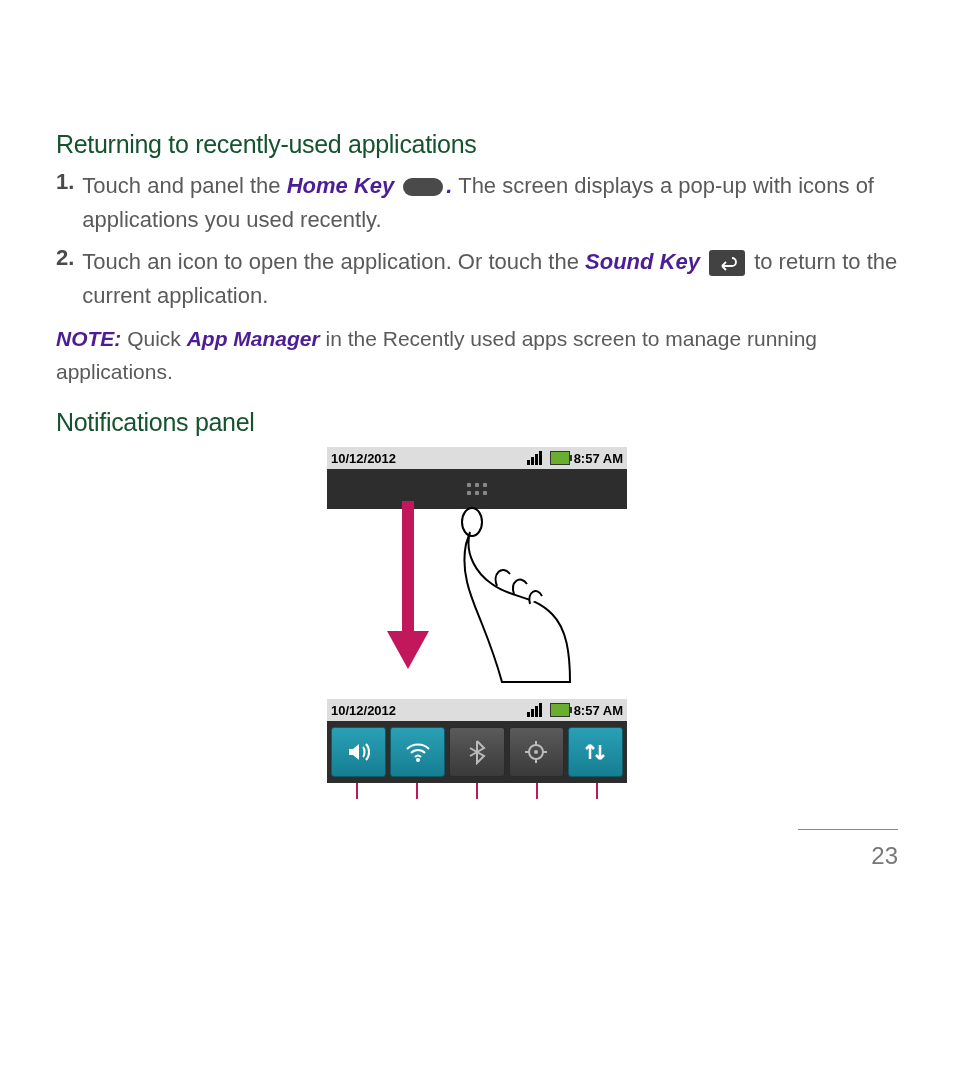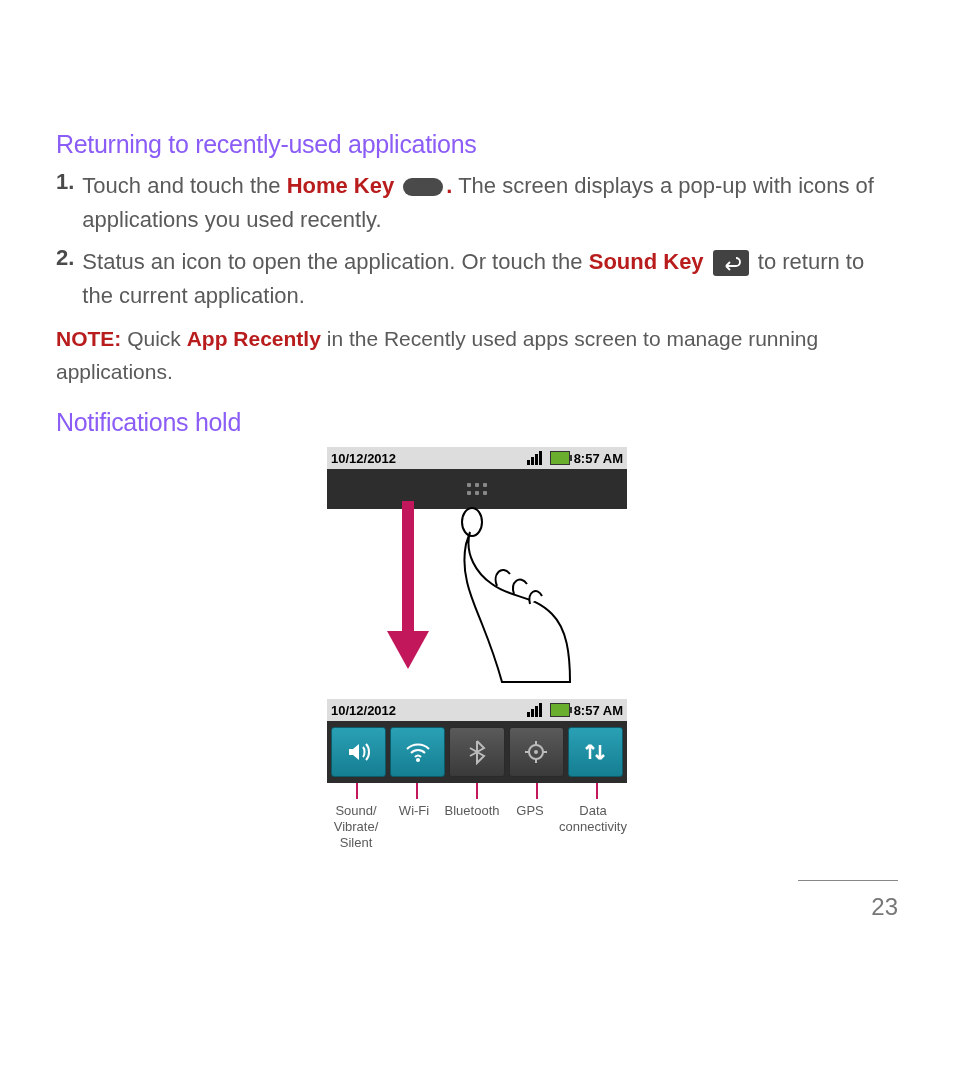--- a/index.html
+++ b/index.html
@@ -7,21 +7,21 @@
     padding: 0;
     font-family: Arial, Helvetica, sans-serif;
     color: #4a4a4a;
     width: 954px;
     background: #fff;
   }
   .page {
     padding: 130px 56px 0 56px;
   }
   h2.section {
-    color: #8b5cf6;
+    color: #14532d;
     font-size: 25px;
     font-weight: normal;
     margin: 0 0 10px 0;
     letter-spacing: -0.3px;
   }
   .body-text {
     font-size: 22px;
     line-height: 1.55;
     color: #5a5a5a;
     margin: 0 0 8px 0;
@@ -36,21 +36,21 @@
     min-width: 18px;
     font-size: 22px;
     color: #4a4a4a;
   }
   .ol-txt {
     font-size: 22px;
     line-height: 1.55;
     color: #5a5a5a;
     flex: 1;
   }
-  b { color: #b91c1c; font-weight: bold; }
+  b { color: #4c1d95; font-weight: bold; font-style: italic; }
   .note-row {
     font-size: 21px;
     line-height: 1.55;
     color: #5a5a5a;
     margin: 10px 0 20px 0;
   }
   .home-key-icon {
     display: inline-block;
     width: 40px; height: 18px;
     background: #4a4a4a;
@@ -147,40 +147,40 @@
 </head>
 <body>
 
 <div class="page">
 
   <h2 class="section">Returning to recently-used applications</h2>
 
   <div class="ol-item">
     <div class="ol-num">1.</div>
     <div class="ol-txt">
-      <span>Touch and touch the </span><b>Home Key </b><span class="home-key-icon"></span><b>.</b><span> The screen displays a pop-up with icons of applications you used recently.</span>
+      <span>Touch and panel the </span><b>Home Key </b><span class="home-key-icon"></span><b>.</b><span> The screen displays a pop-up with icons of applications you used recently.</span>
     </div>
   </div>
 
   <div class="ol-item">
     <div class="ol-num">2.</div>
     <div class="ol-txt">
-      <span>Status an icon to open the application. Or touch the </span><b>Sound Key </b><span class="back-key-box">
+      <span>Touch an icon to open the application. Or touch the </span><b>Sound Key </b><span class="back-key-box">
           <svg width="20" height="16" viewBox="0 0 20 16">
             <path d="M4 8 L8 4 M4 8 L8 12 M4 8 H14 A4 4 0 0 0 14 0" stroke="#fff" stroke-width="1.8" fill="none" transform="translate(1,3)"></path>
           </svg>
         </span><span> to return to the current application.</span>
     </div>
   </div>
 
   <p class="note-row">
-    <b>NOTE:</b><span> Quick </span><b>App Recently</b><span> in the Recently used apps screen to manage running applications.</span>
+    <b>NOTE:</b><span> Quick </span><b>App Manager</b><span> in the Recently used apps screen to manage running applications.</span>
   </p>
 
-  <h2 class="section">Notifications hold</h2>
+  <h2 class="section">Notifications panel</h2>
 
 
   <div>
     <div class="statusbar">
       <div class="sb-top">
         <span>10/12/2012</span>
         <span class="spacer"></span>
         <span class="sig">
             <span></span>
             <span></span>
@@ -274,30 +274,20 @@
         <div class="leader">
           <span></span>
         </div>
         <div class="leader">
           <span></span>
         </div>
         <div class="leader">
           <span></span>
         </div>
     </div>
-    <div class="qs-labels">
-      <div style="white-space:pre-line">Sound/
-Vibrate/
-Silent</div>
-      <div>Wi-Fi</div>
-      <div>Bluetooth</div>
-      <div>GPS</div>
-      <div style="white-space:pre-line">Data
-connectivity</div>
-    </div>
   </div>
 
 
 </div>
 
 <div class="footer-wrap">
   <div class="footer">23</div>
 </div>
 
 </body></html>

